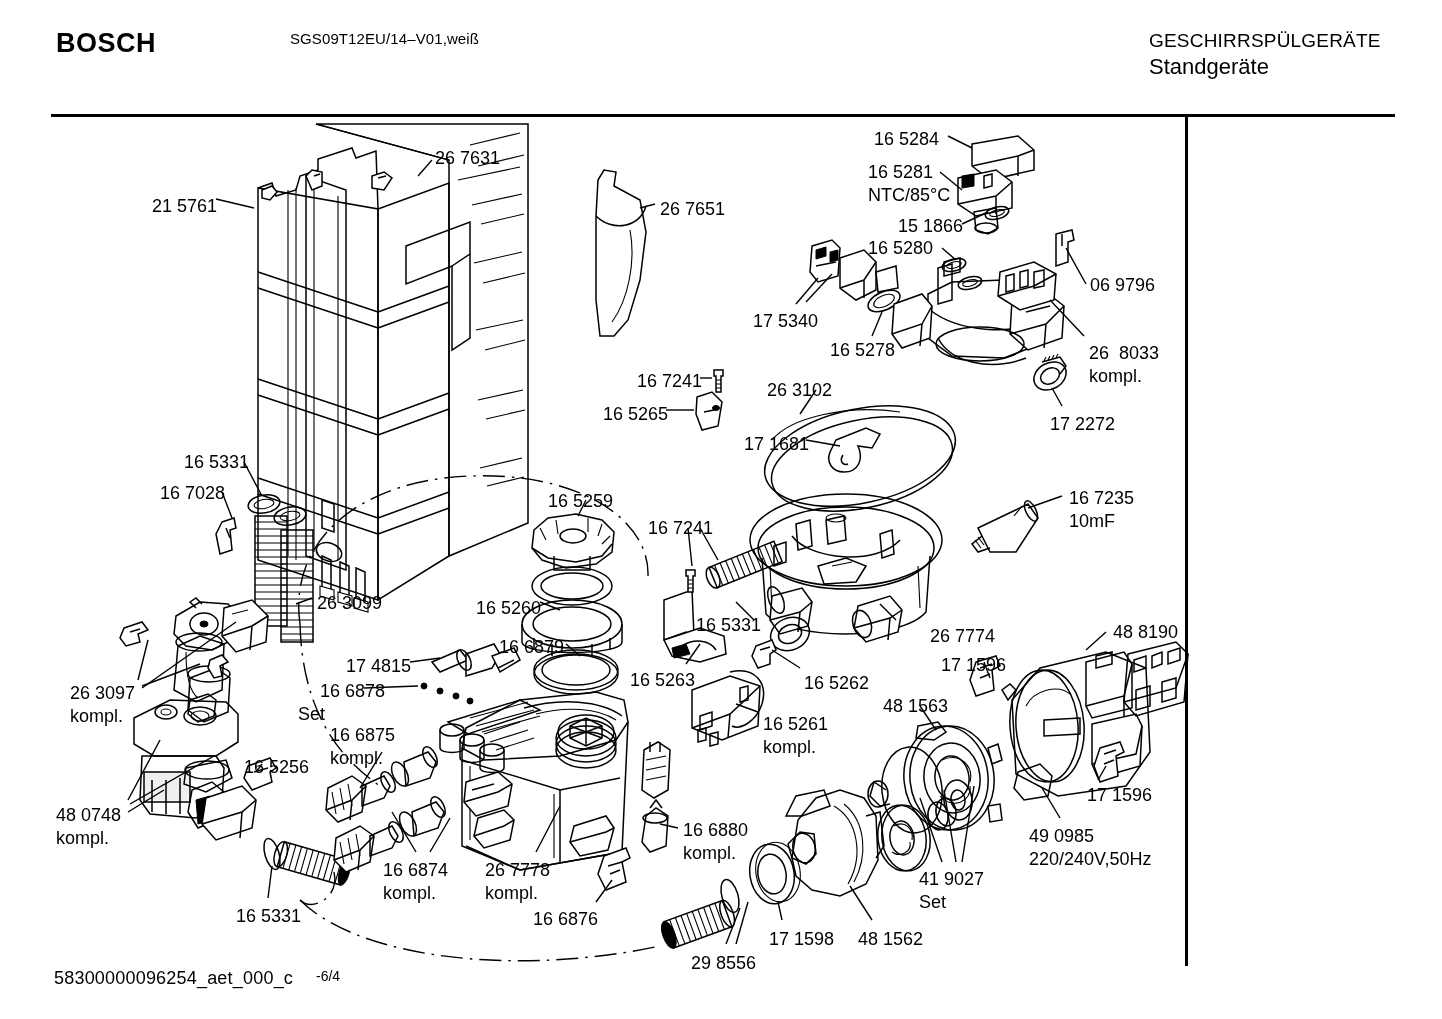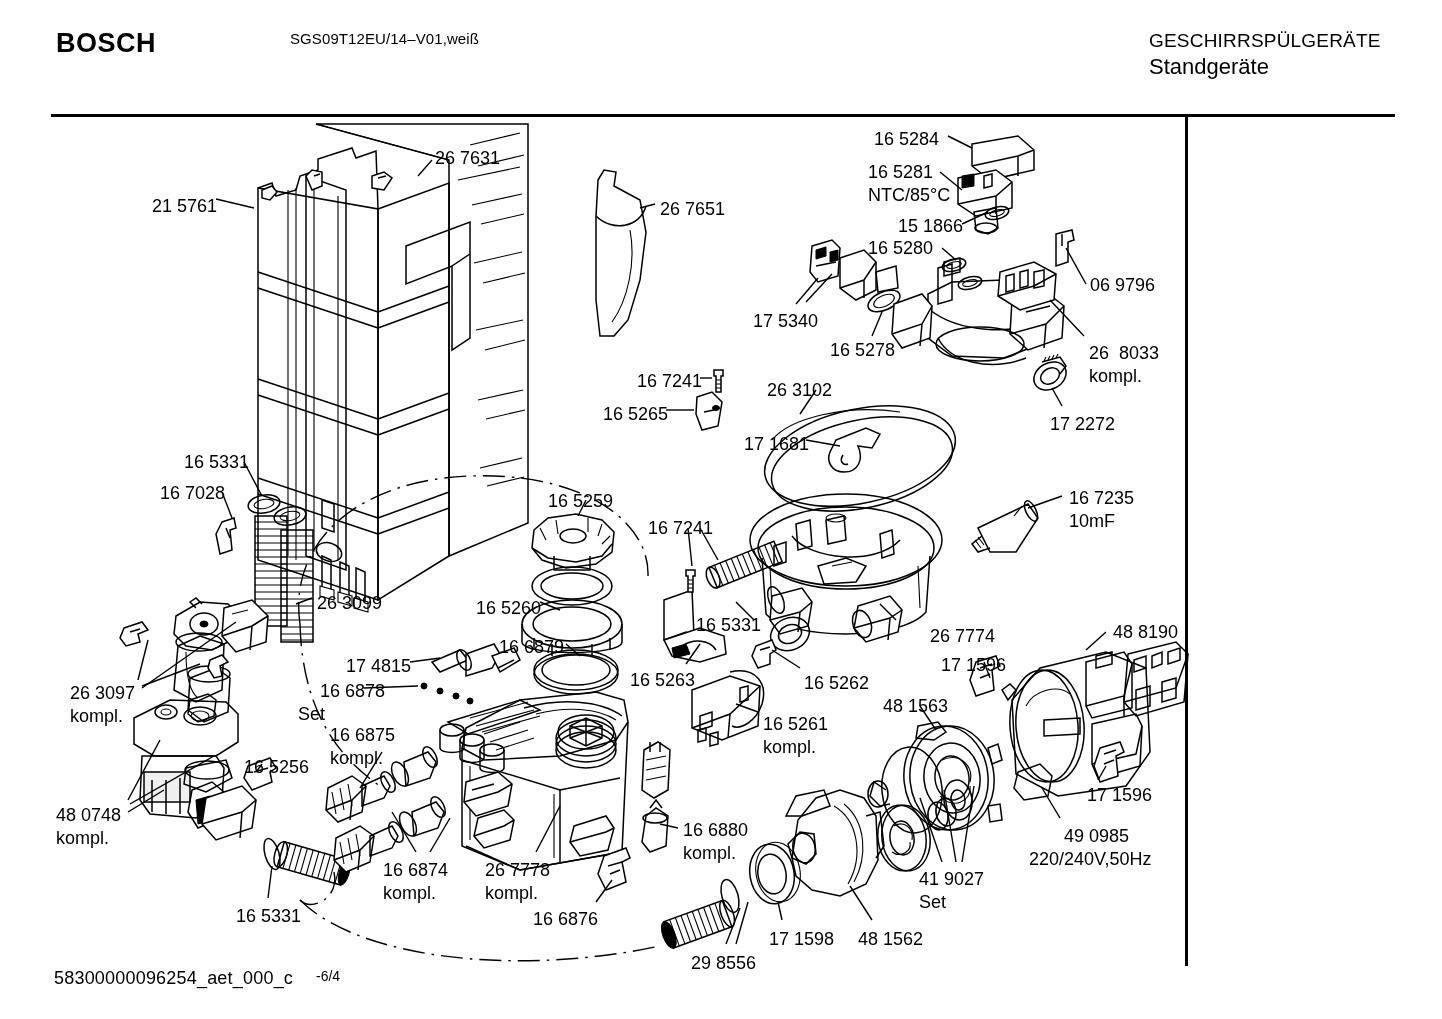--- a/index.html
+++ b/index.html
@@ -691,21 +691,21 @@
       <div class="label" style="left: 630px; top: 670px;">16 5263</div>
       <div class="label" style="left: 696px; top: 615px;">16 5331</div>
       <div class="label" style="left: 804px; top: 673px;">16 5262</div>
       <div class="label" style="left: 763px; top: 714px;">16 5261</div>
       <div class="label" style="left: 763px; top: 737px;">kompl.</div>
       <div class="label" style="left: 882px; top: 626px; margin-left: 48px;">26 7774</div>
       <div class="label" style="left: 941px; top: 655px;">17 1596</div>
       <div class="label" style="left: 1113px; top: 622px;">48 8190</div>
       <div class="label" style="left: 883px; top: 696px;">48 1563</div>
       <div class="label" style="left: 1087px; top: 785px;">17 1596</div>
-      <div class="label" style="left: 1029px; top: 826px; margin-left: 35px;">49 0985</div>
+      <div class="label" style="left: 1029px; top: 826px;">49 0985</div>
       <div class="label" style="left: 1029px; top: 849px;">220/240V,50Hz</div>
       <div class="label" style="left: 919px; top: 869px; text-align: center;">41 9027</div>
       <div class="label" style="left: 919px; top: 892px;">Set</div>
       <div class="label" style="left: 70px; top: 683px;">26 3097</div>
       <div class="label" style="left: 70px; top: 706px;">kompl.</div>
       <div class="label" style="left: 244px; top: 757px;">16 5256</div>
       <div class="label" style="left: 56px; top: 805px;">48 0748</div>
       <div class="label" style="left: 56px; top: 828px;">kompl.</div>
       <div class="label" style="left: 236px; top: 906px;">16 5331</div>
       <div class="label" style="left: 346px; top: 656px;">17 4815</div>

